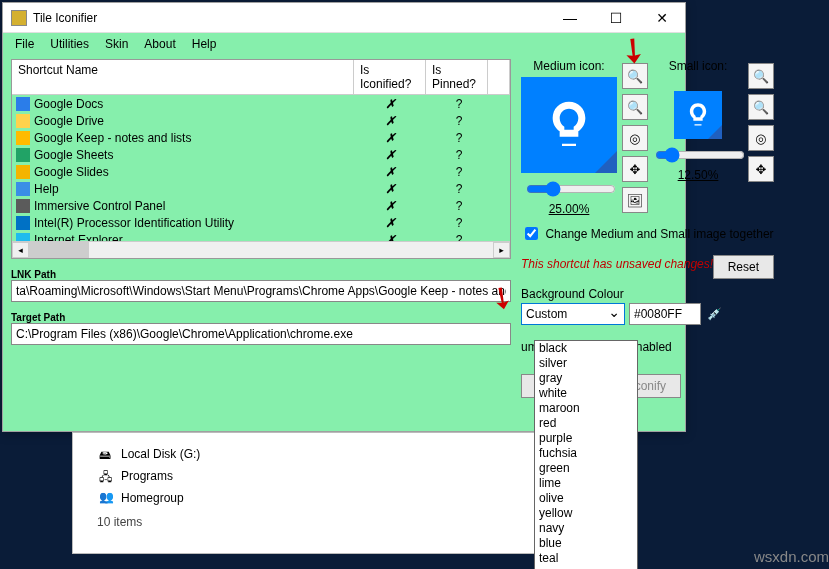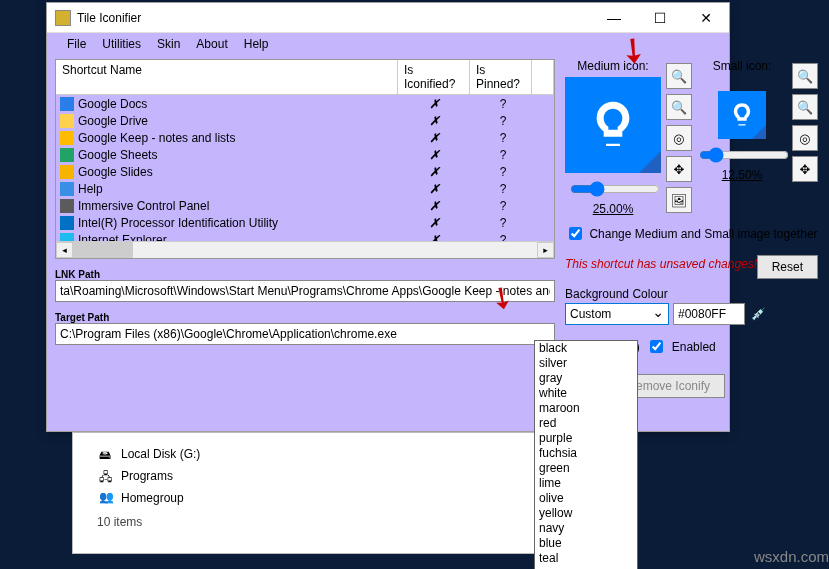--- a/index.html
+++ b/index.html
@@ -1,22 +1,22 @@
 <!DOCTYPE html>
 <html><head>
 <meta charset="utf-8">
 <style>
 * { box-sizing: border-box; font-family: "Segoe UI", Tahoma, sans-serif; }
 body { margin: 0; background: #0a1c38; width: 829px; height: 569px; position: relative; overflow: hidden; }
-.win { position: absolute; left: 2px; top: 2px; width: 684px; height: 430px; background: #c4b5fd; border: 1px solid #a0a0a0; box-shadow: 0 2px 10px rgba(0,0,0,.25); margin-left: 44px; }
+.win { position: absolute; left: 2px; top: 2px; width: 684px; height: 430px; background: #86efac; border: 1px solid #a0a0a0; box-shadow: 0 2px 10px rgba(0,0,0,.25); }
 .titlebar { height: 30px; background: #fff; display: flex; align-items: center; border-bottom: 1px solid #e0e0e0; }
 .titlebar .ico { width: 16px; height: 16px; margin: 0 6px 0 8px; background: #d4b030; border: 1px solid #888; }
 .titlebar .ttl { font-size: 12px; flex: 1; }
 .titlebar .ctl { width: 46px; height: 30px; display: flex; align-items: center; justify-content: center; font-size: 14px; }
-.menubar { height: 22px; display: flex; align-items: center; padding: 0 14px; font-size: 12px; gap: 4px; }
+.menubar { height: 22px; display: flex; align-items: center; padding: 0 6px; font-size: 12px; gap: 4px; }
 .menubar span { padding: 2px 6px; }
 .body { display: flex; padding: 4px 8px 8px 8px; gap: 10px; height: calc(100% - 52px); }
 .left { width: 508px; display: flex; flex-direction: column; }
 .grid { border: 1px solid #999; height: 200px; display: flex; flex-direction: column; }
 .ghdr { display: flex; background: #fff; border-bottom: 1px solid #ccc; font-size: 12px; }
 .ghdr div { border-right: 1px solid #ccc; padding: 3px 6px; }
 .gh1 { width: 342px; } .gh2 { width: 72px; } .gh3 { width: 62px; } .ghx { width: 22px; }
 .gbody { flex: 1; overflow-y: scroll; overflow-x: hidden; }
 .grow { display: flex; font-size: 12px; height: 17px; align-items: center; }
 .grow .c1 { width: 342px; padding-left: 4px; display: flex; align-items: center; gap: 4px; overflow: hidden; white-space: nowrap; }

